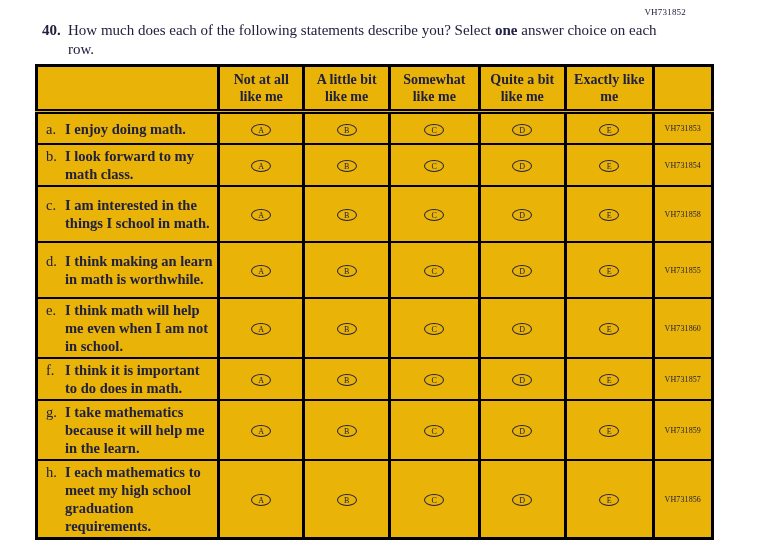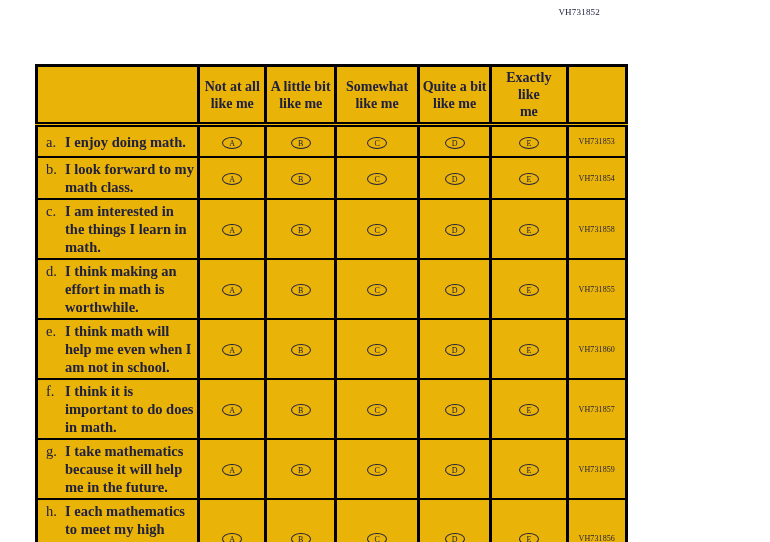--- a/index.html
+++ b/index.html
@@ -2,21 +2,21 @@
 <html><head>
 <meta charset="utf-8">
 <style>
   html, body {
     margin: 0;
     padding: 0;
     background: #ffffff;
   }
   .page {
     position: relative;
-    width: 628px;
+    width: 714px;
     height: 542px;
     background: #ffffff;
     font-family: "Liberation Serif", serif;
     color: #20203f;
     overflow: hidden;
   }
   .top-code {
     position: absolute;
     top: 7px;
     right: 28px;
@@ -114,20 +114,24 @@
   tr.h-3 { height: 56px; }
   tr.h-4 { height: 74px; }
 </style>
 </head>
 <body>
 
 <div class="page">
 
   <div class="top-code">VH731852</div>
 
+  <div class="question">
+    <span class="qnum">40.</span>
+    <div class="qtext"><span>How much does each of the following statements describe you? Select </span><b>one</b><span> answer choice on each row.</span></div>
+  </div>
 
   <table class="survey">
     <colgroup>
       <col class="c-stmt">
       <col class="c-opt">
         <col class="c-opt">
         <col class="c-opt">
         <col class="c-opt">
         <col class="c-opt">
       <col class="c-code">
@@ -169,35 +173,35 @@
           <td class="opt"><span class="bubble">B</span></td>
           <td class="opt"><span class="bubble">C</span></td>
           <td class="opt"><span class="bubble">D</span></td>
           <td class="opt"><span class="bubble">E</span></td>
           <td class="code">VH731854</td>
     </tr>
         <tr class="h-3">
       <td class="stmt">
         <div class="stmt-flex">
           <span class="row-letter">c.</span>
-          <span class="row-text">I am interested in the things I learn in math.</span>
+          <span class="row-text">I am interested in the things I school in math.</span>
         </div>
       </td>
       <td class="opt"><span class="bubble">A</span></td>
           <td class="opt"><span class="bubble">B</span></td>
           <td class="opt"><span class="bubble">C</span></td>
           <td class="opt"><span class="bubble">D</span></td>
           <td class="opt"><span class="bubble">E</span></td>
           <td class="code">VH731858</td>
     </tr>
         <tr class="h-3">
       <td class="stmt">
         <div class="stmt-flex">
           <span class="row-letter">d.</span>
-          <span class="row-text">I think making an effort in math is worthwhile.</span>
+          <span class="row-text">I think making an learn in math is worthwhile.</span>
         </div>
       </td>
       <td class="opt"><span class="bubble">A</span></td>
           <td class="opt"><span class="bubble">B</span></td>
           <td class="opt"><span class="bubble">C</span></td>
           <td class="opt"><span class="bubble">D</span></td>
           <td class="opt"><span class="bubble">E</span></td>
           <td class="code">VH731855</td>
     </tr>
         <tr class="h-3">
@@ -225,21 +229,21 @@
           <td class="opt"><span class="bubble">B</span></td>
           <td class="opt"><span class="bubble">C</span></td>
           <td class="opt"><span class="bubble">D</span></td>
           <td class="opt"><span class="bubble">E</span></td>
           <td class="code">VH731857</td>
     </tr>
         <tr class="h-3">
       <td class="stmt">
         <div class="stmt-flex">
           <span class="row-letter">g.</span>
-          <span class="row-text">I take mathematics because it will help me in the future.</span>
+          <span class="row-text">I take mathematics because it will help me in the learn.</span>
         </div>
       </td>
       <td class="opt"><span class="bubble">A</span></td>
           <td class="opt"><span class="bubble">B</span></td>
           <td class="opt"><span class="bubble">C</span></td>
           <td class="opt"><span class="bubble">D</span></td>
           <td class="opt"><span class="bubble">E</span></td>
           <td class="code">VH731859</td>
     </tr>
         <tr class="h-4">

